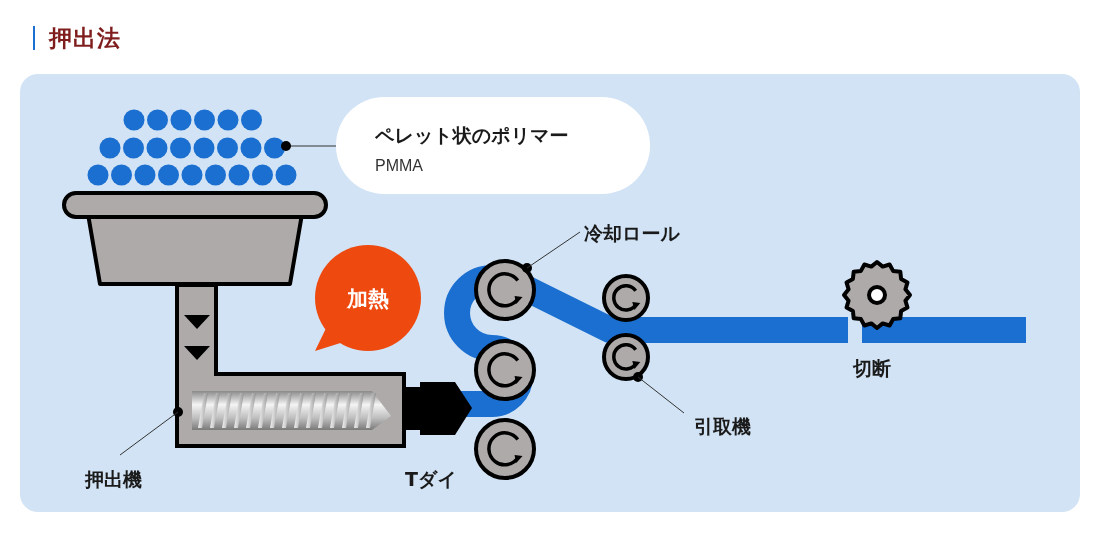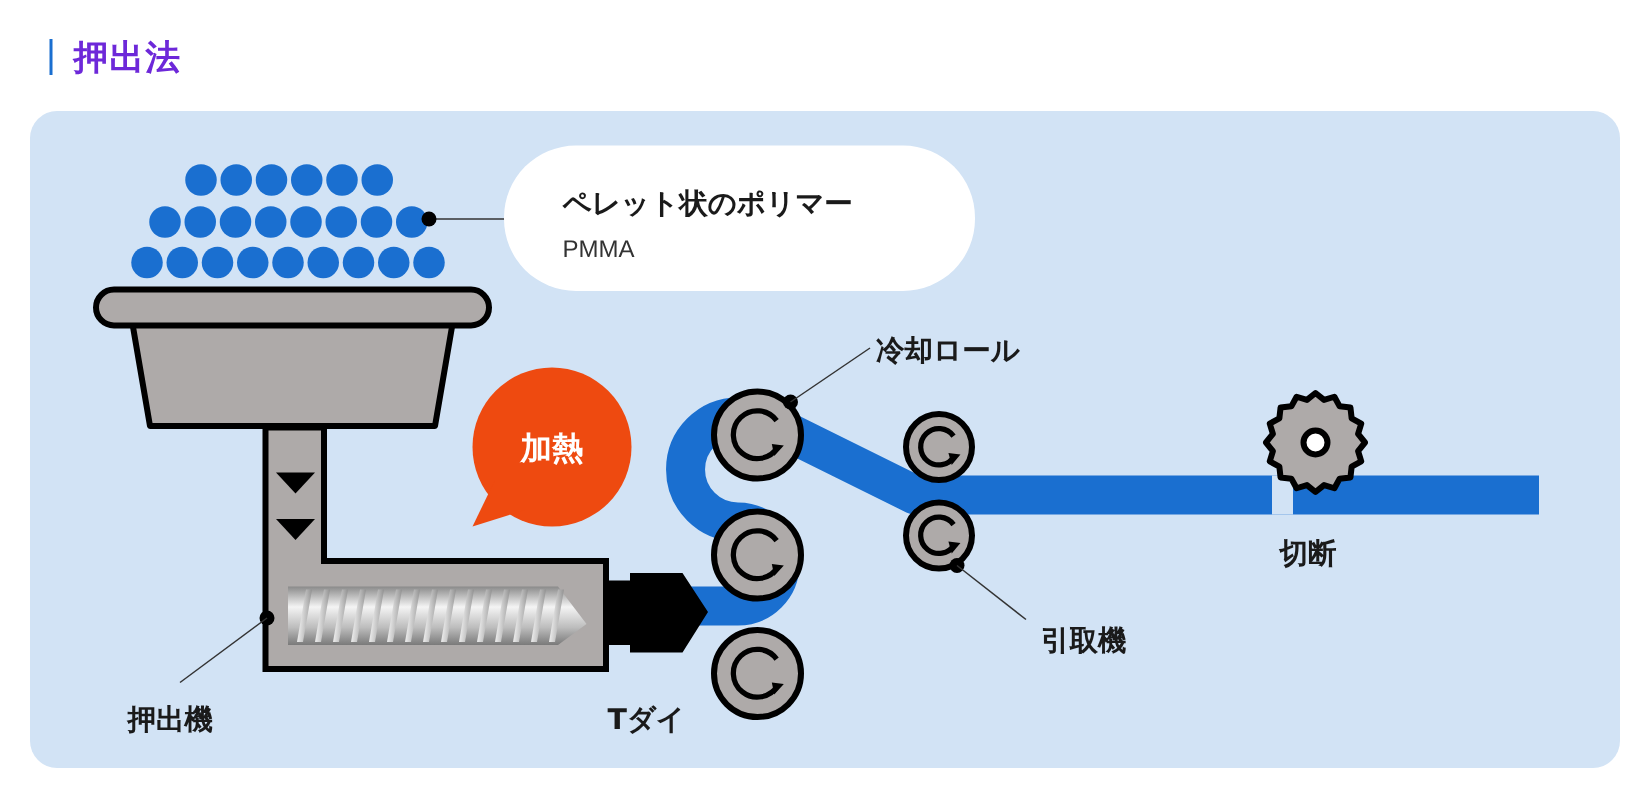--- a/index.html
+++ b/index.html
@@ -1,19 +1,19 @@
 <!DOCTYPE html>
 <html><head>
 <meta charset="utf-8">
 <style>
   html,body{margin:0;padding:0;background:#ffffff;}
   body{width:1100px;height:534px;position:relative;overflow:hidden;font-family:"DejaVu Sans","Liberation Sans",sans-serif;}
   .title-wrap{position:absolute;left:33px;top:22px;height:32px;display:flex;align-items:center;}
   .title-bar{width:2px;height:24px;background:#1a6fd0;margin-right:14px;}
-  .title{font-size:23px;font-weight:bold;color:#6d28d9;letter-spacing:1px;}
+  .title{font-size:23px;font-weight:bold;color:#7f1d1d;letter-spacing:1px;}
   .panel{position:absolute;left:20px;top:74px;width:1060px;height:438px;background:#d2e3f5;border-radius:18px;}
   svg{position:absolute;left:0;top:0;}
   .lbl{font-family:"DejaVu Sans","Liberation Sans",sans-serif;font-weight:bold;fill:#1a1a1a;}
 </style>
 </head>
 <body>
 
 <div class="title-wrap">
   <div class="title-bar"></div>
   <div class="title">押出法</div>

